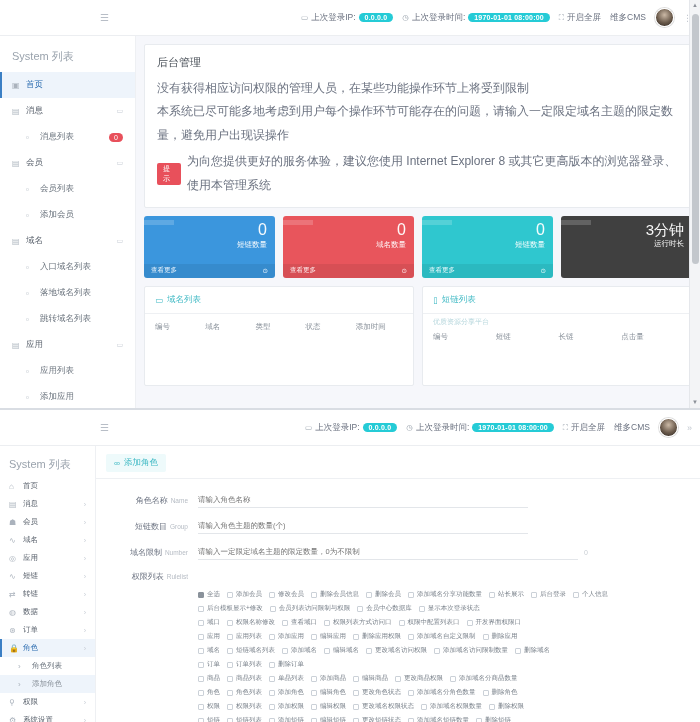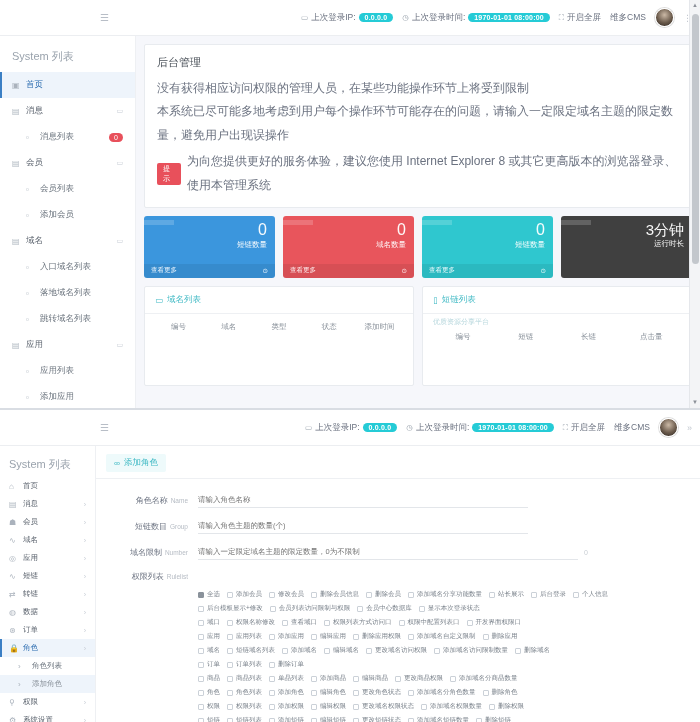--- a/index.html
+++ b/index.html
@@ -56,21 +56,21 @@
   .card .num.small { font-size:15px; }
   .card .lbl { text-align:right; font-size:7.5px; opacity:.95; margin-top:2px; }
   .card .foot { position:absolute; left:0; right:0; bottom:0; height:14px;
                 background:rgba(0,0,0,.08); display:flex; align-items:center;
                 justify-content:space-between; padding:0 7px; font-size:6.5px; opacity:.9; }
 
   .tables { display:flex; gap:8px; margin-top:8px; }
   .tbl { flex:1; background:#fff; border:1px solid #e8ebef; border-radius:2px; height:100px; }
   .tbl-hd { display:flex; align-items:center; gap:4px; padding:7px 10px;
             font-size:8.5px; color:#3fb9c4; border-bottom:1px solid #eef0f3; }
-  .tbl-cols { display:flex; padding:8px 10px; font-size:7.5px; color:#8a929b; gap:3px;text-align:center; }
+  .tbl-cols { display:flex; padding:8px 10px; font-size:7.5px; color:#8a929b; gap:3px; }
   .tbl-cols span { flex:1; }
   .wm { position:absolute; font-size:7px; color:#b7d7dd; white-space:nowrap; }
 
   
   .tabbar { padding:6px 10px; border-bottom:1px solid #eef0f3; background:#fff; }
   .tab { display:inline-flex; align-items:center; gap:4px; font-size:8.5px;
          color:#3fb9c4; background:#eefafb; padding:3px 8px; border-radius:2px; }
   .form { padding:14px 10px 4px; }
   .frow { display:flex; align-items:center; margin-bottom:11px; }
   .flabel { width:92px; text-align:right; padding-right:10px; font-size:8px; color:#6b7280;

